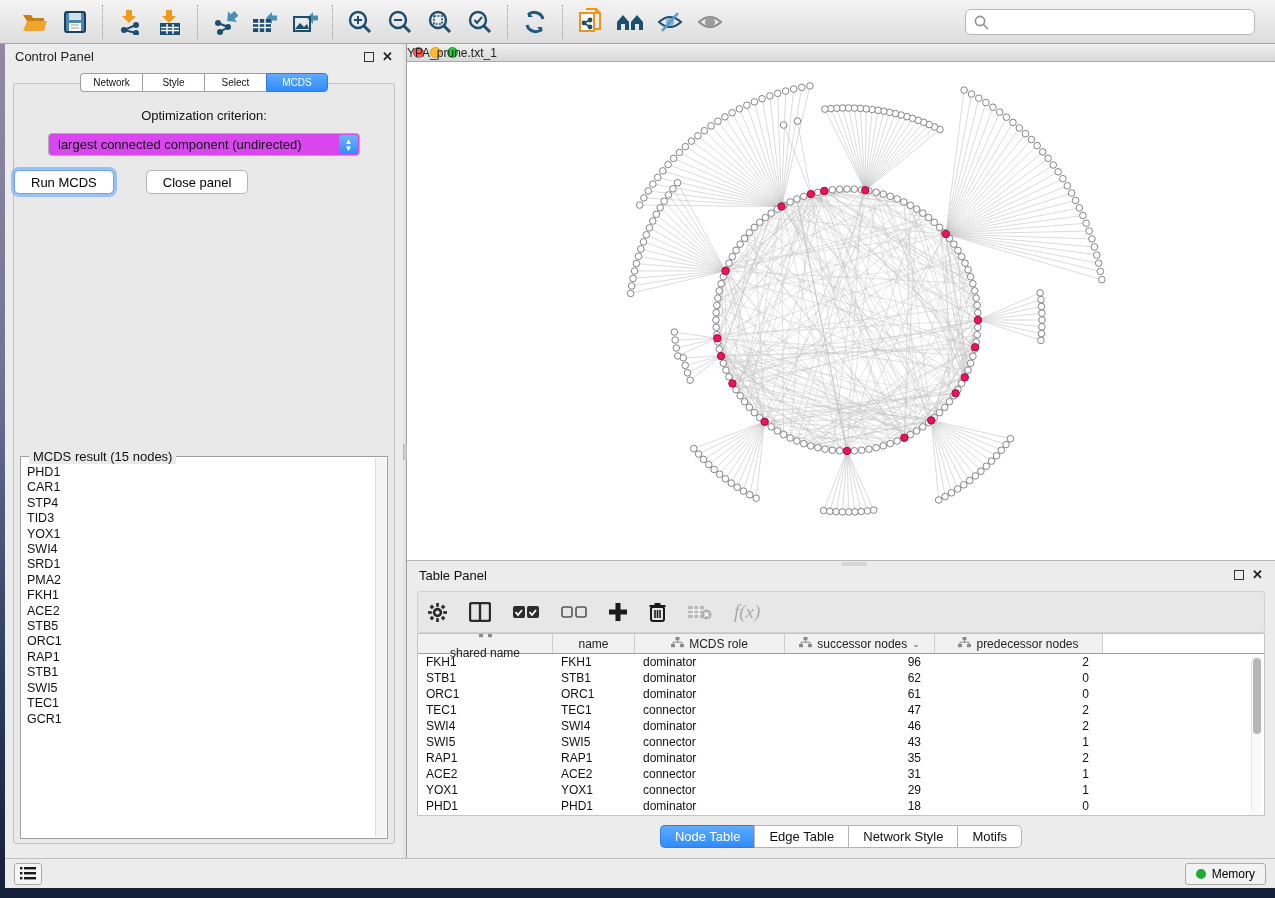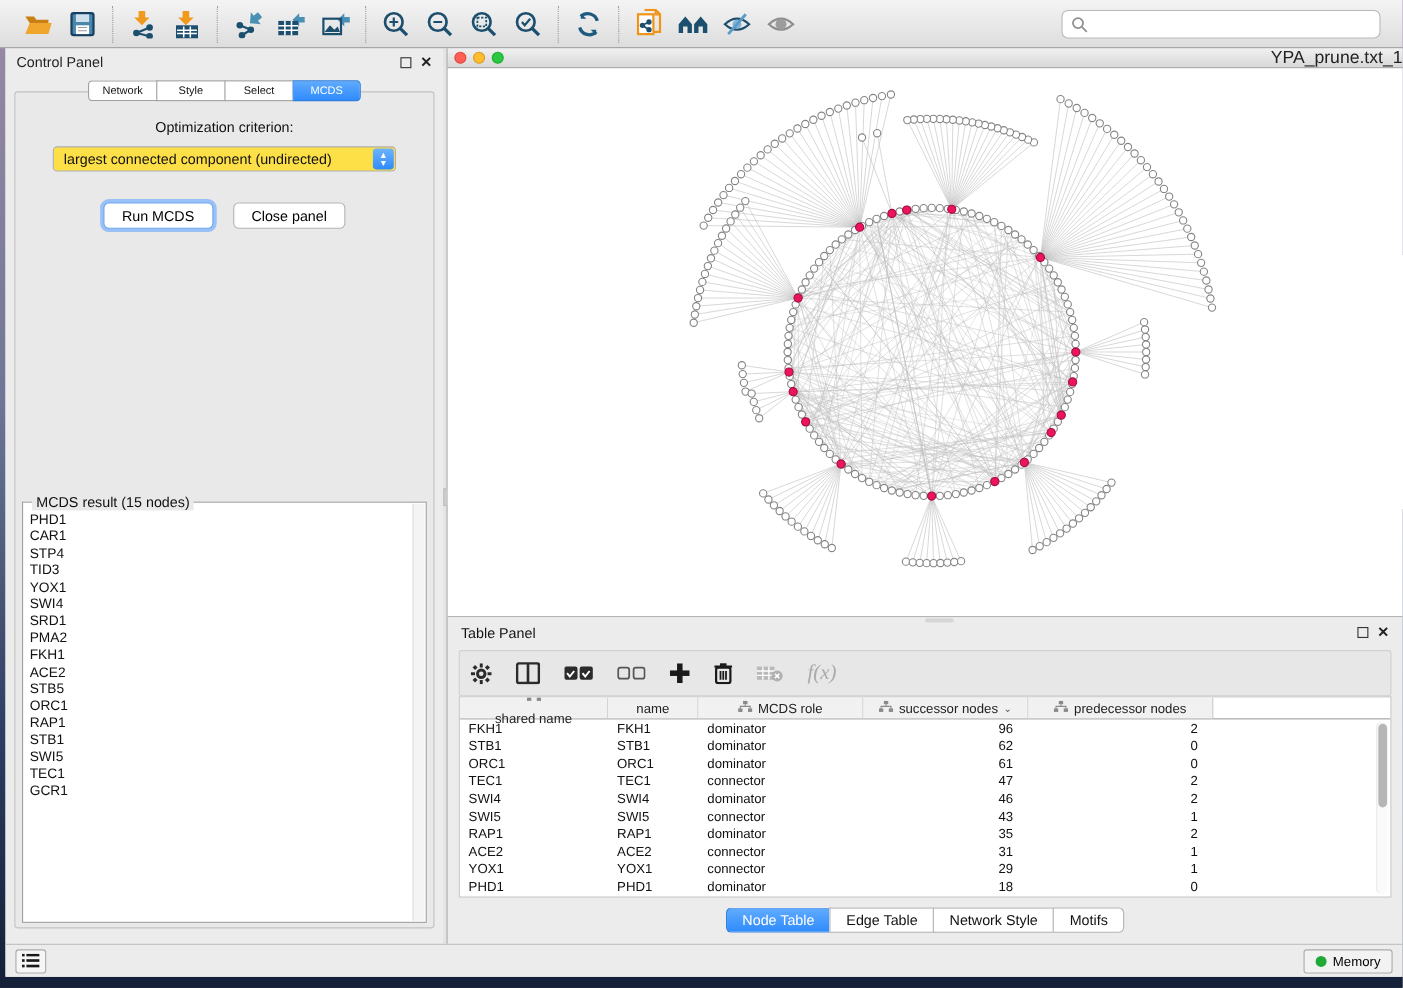--- a/index.html
+++ b/index.html
@@ -27,41 +27,41 @@
   .win-btns { margin-left:auto; display:flex; align-items:center; gap:8px; }
   .float-btn { width:10px; height:10px; border:1.5px solid #333; background:transparent; display:inline-block; cursor:pointer; }
   .close-btn { font-size:13px; font-weight:bold; color:#222; line-height:10px; cursor:pointer; }
   #cp-tabs { position:relative; z-index:2; display:flex; justify-content:center; margin-top:4px; }
   .cp-tab { min-width:62px; padding:3px 12px; text-align:center; font-size:10px; background:#fff; border:1px solid #9f9f9f; border-right:none; color:#111; cursor:pointer; }
   .cp-tab:first-child { border-radius:4px 0 0 4px; }
   .cp-tab:last-child { border-right:1px solid #9f9f9f; border-radius:0 4px 4px 0; }
   .cp-tab.active { background:linear-gradient(#5fabfe,#2f8bfc); color:#fff; border-color:#2f7ede; }
   #cp-content { position:absolute; left:8px; right:8px; top:39px; bottom:14px; background:#e9e9e9; border:1px solid #c2c2c2; border-radius:3px; }
   #opt-label { text-align:center; margin-top:24px; font-size:13px; }
-  #opt-select { position:relative; margin:10px auto 0; width:312px; height:23px; background:#fde047; border:1px solid #b0b0b0; border-radius:4px; display:flex; align-items:center; padding-left:9px; font-size:13px; cursor:pointer; }
+  #opt-select { position:relative; margin:10px auto 0; width:312px; height:23px; background:#d946ef; border:1px solid #b0b0b0; border-radius:4px; display:flex; align-items:center; padding-left:9px; font-size:13px; cursor:pointer; }
   #opt-stepper { position:absolute; right:1px; top:1px; width:19px; height:19px; border-radius:3px; background:linear-gradient(#6eb3fe,#2f8bfc); display:flex; flex-direction:column; align-items:center; justify-content:center; }
   #opt-stepper span { color:#fff; font-size:8px; line-height:7px; }
-  #cp-buttons { display:flex; justify-content:center; gap:18px; margin-top:28px; }
+  #cp-buttons { display:flex; justify-content:flex-start; gap:32px; margin-top:14px; }
   .aq-btn { height:24px; padding:0 16px; background:#fff; border:1px solid #b3b3b3; border-radius:5px; font-size:13px; cursor:pointer; }
   .aq-btn.default-focus { box-shadow:0 0 0 3px rgba(110,170,255,.65); border-color:#6ea7e8; }
   #mcds-result { position:absolute; left:6px; right:6px; top:372px; bottom:4px; border:1px solid #9f9f9f; background:#fff; }
   #mcds-legend { position:absolute; top:-8px; left:8px; background:#e9e9e9; padding:0 4px; font-size:13px; }
   #mcds-list { position:absolute; inset:8px 12px 2px 6px; overflow:hidden; font-size:12.5px; line-height:15.4px; }
   #mcds-scroll { position:absolute; top:1px; bottom:1px; right:1px; width:11px; background:#f4f4f4; border-left:1px solid #dcdcdc; }
   
   #v-splitter { position:absolute; left:398px; top:0; width:4px; height:814px; background:#e4e4e4; border-right:1px solid #9e9e9e; }
   #v-grip { position:absolute; left:0; top:400px; width:4px; height:16px; background:#cfcfcf; border:1px solid #bdbdbd; }
   
   #net-window { position:absolute; left:402px; top:0; width:868px; height:516px; }
   #net-titlebar { height:18px; background:linear-gradient(#f0f0f0,#d8d8d8); border-bottom:1px solid #aaa; display:flex; align-items:center; padding:0 6px; position:relative; }
   .light { width:11px; height:11px; border-radius:50%; margin-right:6px; cursor:pointer; }
   #light-red { background:#ff5f57; border:1px solid #e0443e; }
   #light-yellow { background:#febc2e; border:1px solid #d89c22; }
   #light-green { background:#28c840; border:1px solid #1aab29; }
-  #net-title { position:absolute; left:0; right:0; text-align:right; font-size:16px; color:#222; }
+  #net-title { position:absolute; left:0; right:0; text-align:left; font-size:12px; color:#222; }
   #net-canvas { width:868px; height:498px; background:#fff; }
   
   #table-panel { position:absolute; left:402px; top:516px; width:868px; height:298px; background:#ececec; border-top:1px solid #b5b5b5; }
   #tp-header { height:24px; display:flex; align-items:center; padding:14px 12px; position:relative; }
   #tp-grip { position:absolute; left:50%; top:1px; width:26px; height:4px; background:#d6d6d6; border-radius:2px; }
   #tp-title { font-size:13px; }
   #tp-toolbar { margin:2px 10px 0 10px; height:42px; background:#e7e7e7; border:1px solid #d0d0d0; border-radius:3px; display:flex; align-items:center; padding:0 10px; gap:22px; }
   .tp-icon { border:none; background:transparent; cursor:pointer; display:flex; align-items:center; }
   .fx { font-family:"Liberation Serif", serif; font-style:italic; font-size:19px; color:#aaa; }
   #tp-table { position:absolute; left:10px; right:10px; top:72px; bottom:42px; background:#fff; border:1px solid #c4c4c4; overflow:hidden; }

